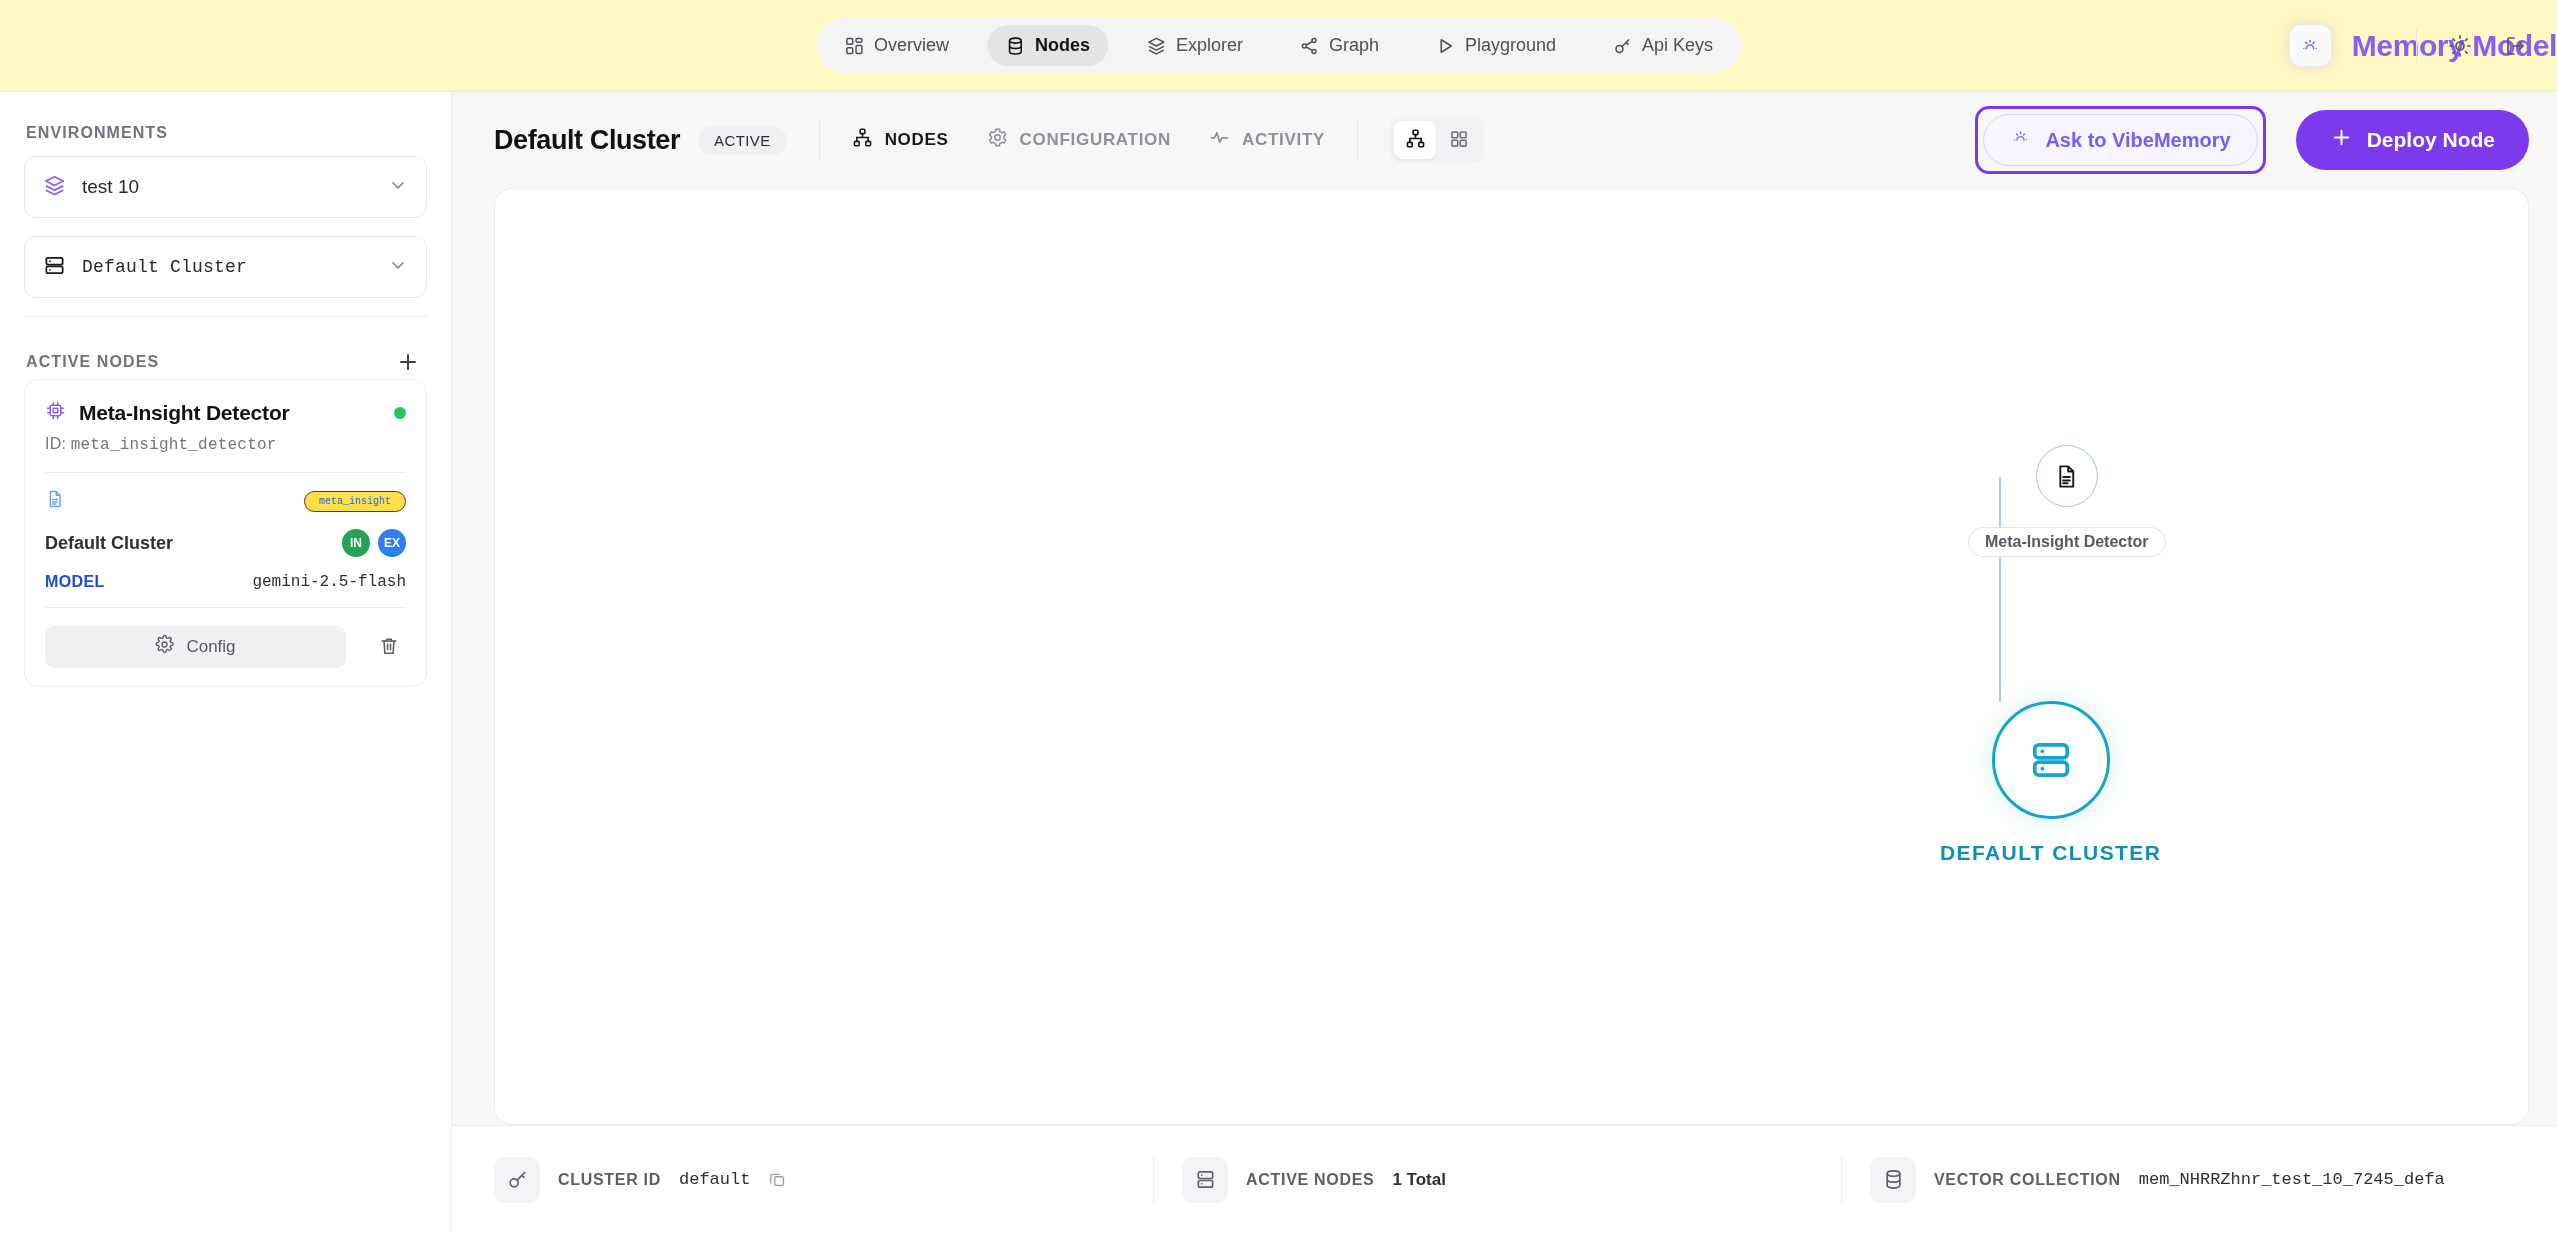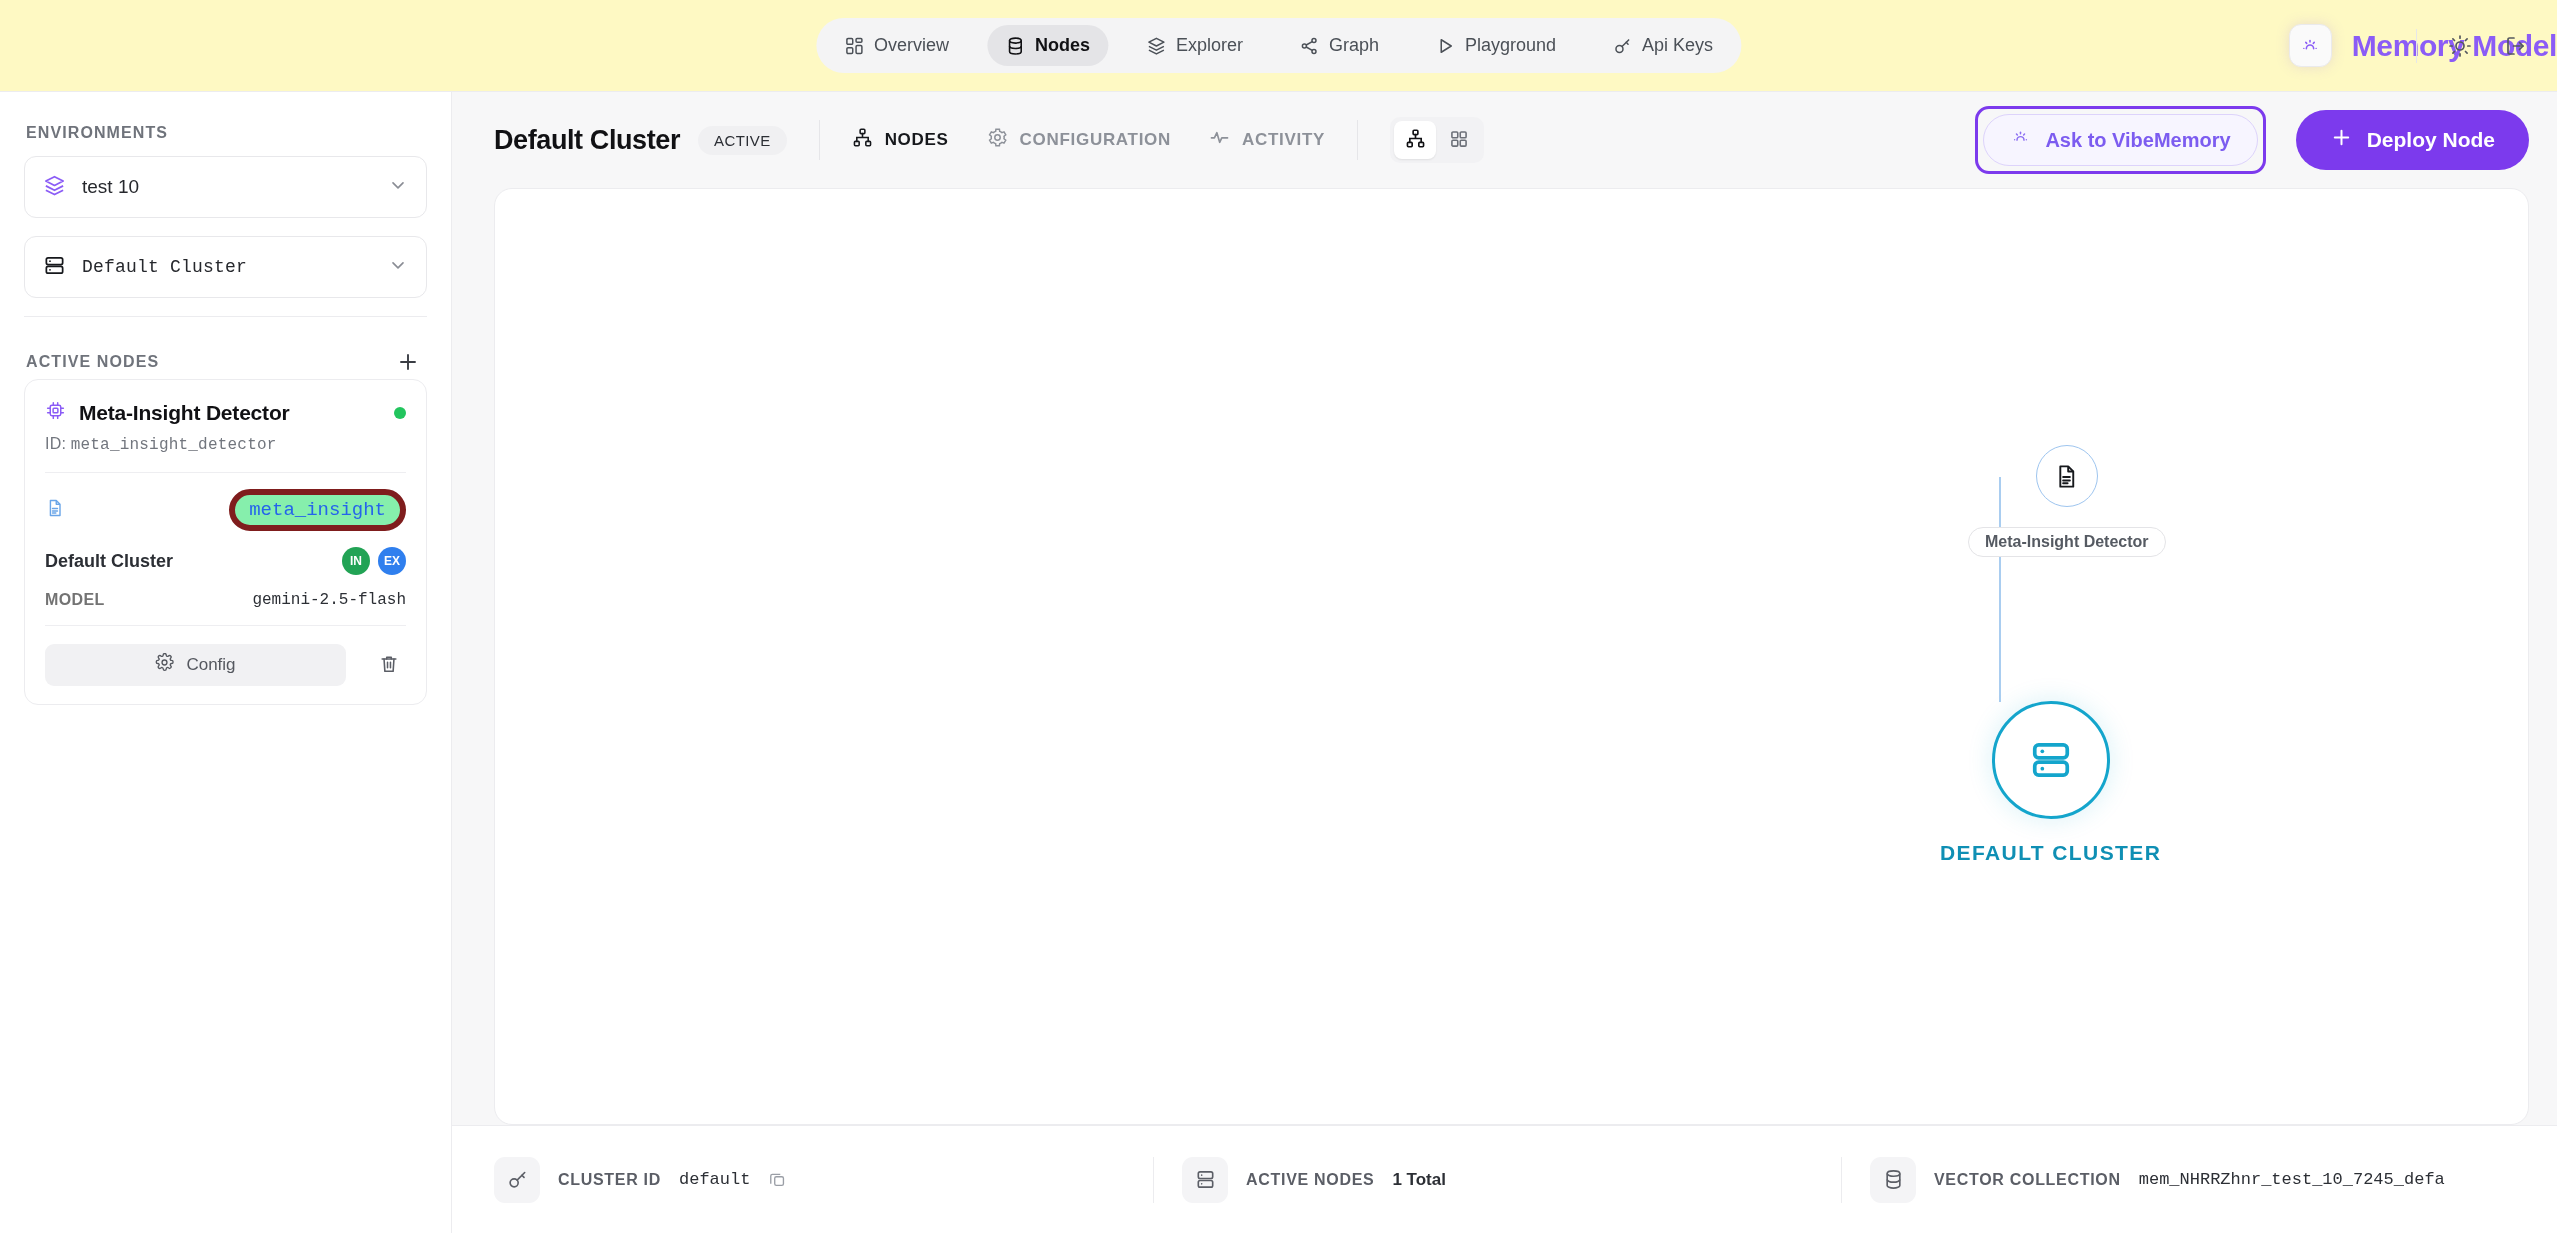--- a/index.html
+++ b/index.html
@@ -107,32 +107,32 @@
   }
   .nc-top { display: flex; align-items: center; gap: 13px; }
   .nc-title { font-size: 21px; font-weight: 700; color: #111114; flex: 1; letter-spacing: -.2px; }
   .dot-green { width: 12px; height: 12px; border-radius: 50%; background: #22c55e; }
   .nc-id { font-size: 16px; color: #72767e; margin-top: 10px; letter-spacing: .2px; }
   .nc-id .k { font-family: "Liberation Mono", monospace; }
   .nc-div { height: 1px; background: #eeeef1; margin: 18px 0 0 0; }
 
   .nc-row { display: flex; align-items: center; justify-content: space-between; padding: 16px 0 0 0; }
   .badge-pill {
-    border: 6px solid #7f1d1d; background: #86efac; color: #2563eb;
-    border-radius: 999px; padding: 4px 14px; font-size: 19px;
+    border: 1px solid #7f1d1d; background: #fde047; color: #2563eb;
+    border-radius: 999px; padding: 4px 14px; font-size: 10px;
     font-family: "Liberation Mono", monospace;
   }
   .nc-cluster { font-size: 18px; font-weight: 700; color: #2c2f35; }
   .circ {
     width: 28px; height: 28px; border-radius: 50%; color: #fff;
     font-size: 12px; font-weight: 700; display: flex; align-items: center; justify-content: center;
   }
   .circ.in { background: #22a355; }
   .circ.ex { background: #2f7fee; margin-left: 8px; }
-  .nc-key { font-size: 16px; font-weight: 700; color: #737373; letter-spacing: .4px; }
+  .nc-key { font-size: 16px; font-weight: 700; color: #1d4ed8; letter-spacing: .4px; }
   .nc-val { font-size: 16px; color: #2c2f35; }
 
   .nc-actions { display: flex; align-items: center; gap: 26px; padding-top: 18px; }
   .config-btn {
     flex: 1; height: 42px; border-radius: 9px; background: #f1f1f3; border: none;
     display: flex; align-items: center; justify-content: center; gap: 12px;
     font-size: 17px; color: #55585f; cursor: pointer;
   }
   .trash-btn { width: 34px; height: 34px; border: none; background: transparent; cursor: pointer; color: #5b5e66; }
 

